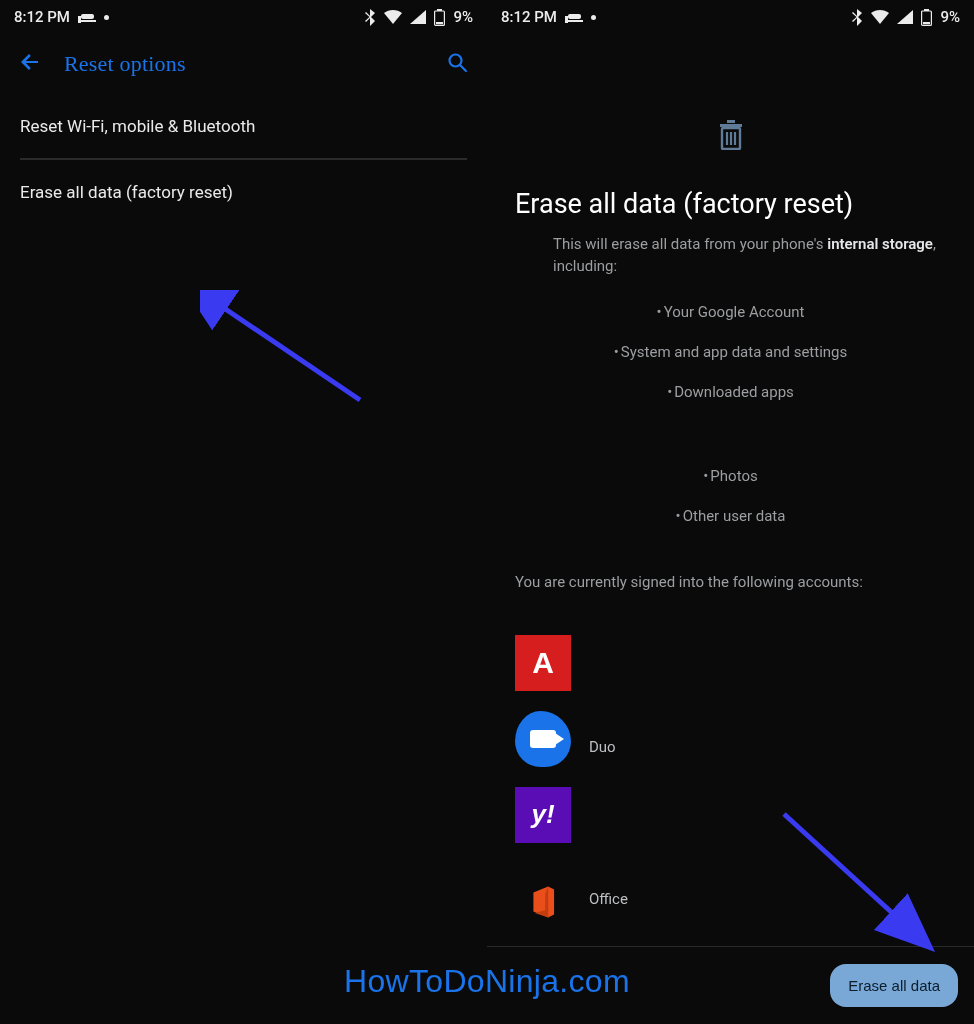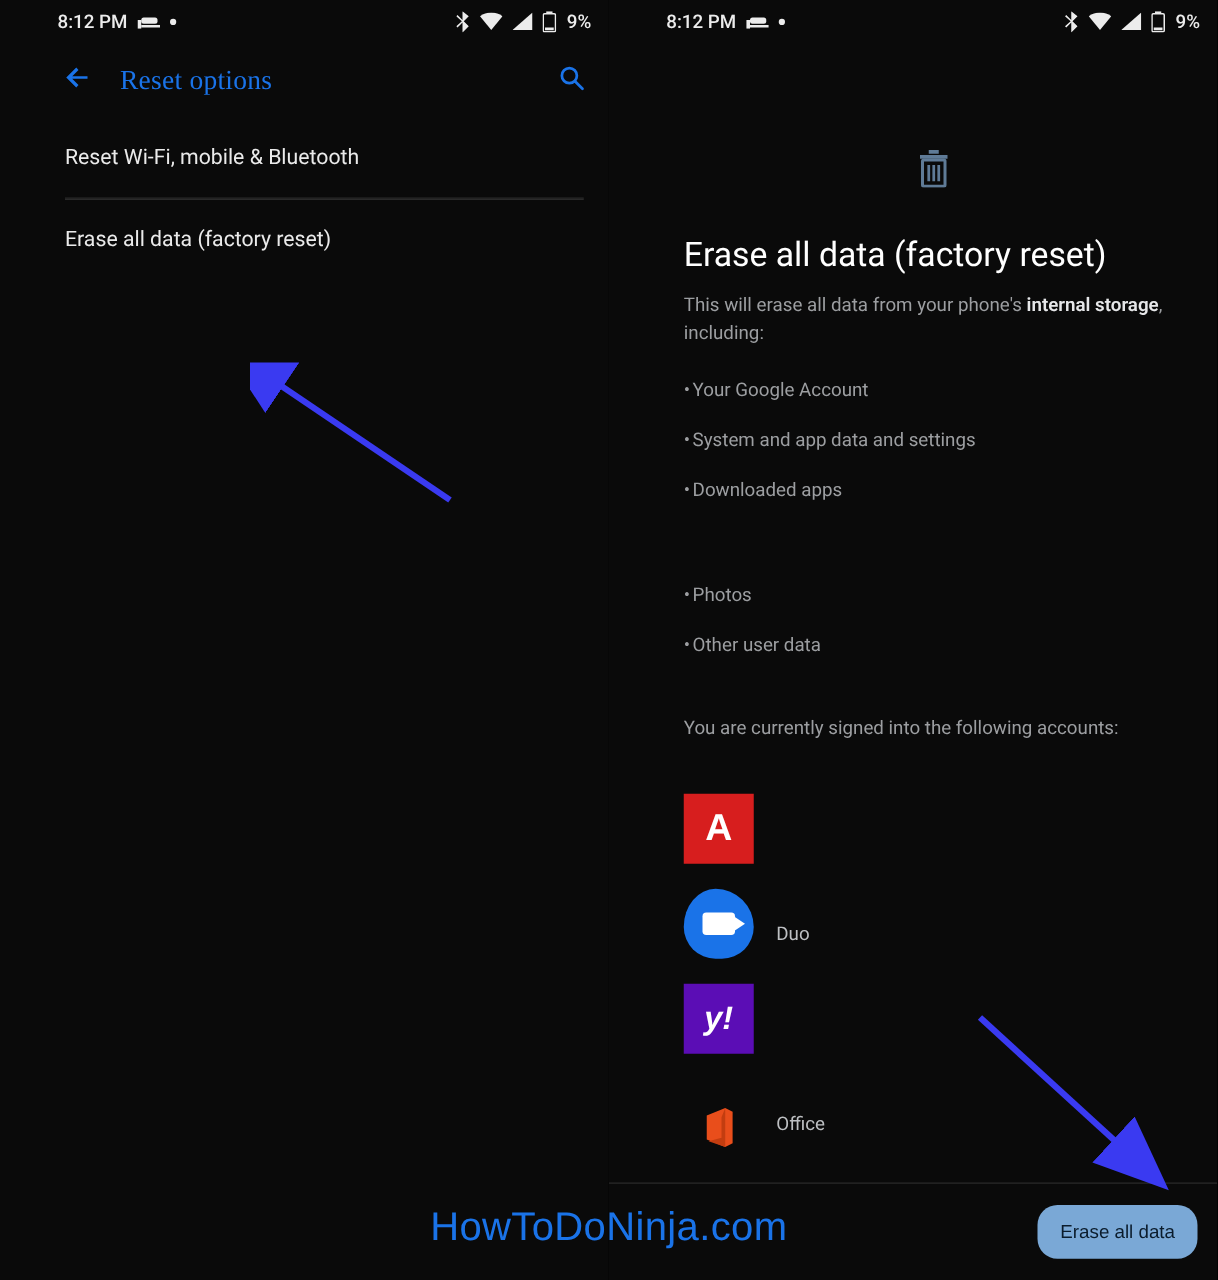--- a/index.html
+++ b/index.html
@@ -1,42 +1,42 @@
 <!DOCTYPE html>
 <html><head>
 <meta charset="utf-8">
 <style>
   * { box-sizing: border-box; margin: 0; padding: 0; }
   html, body { width: 974px; height: 1024px; background: #000; font-family: Roboto, "Segoe UI", Arial, sans-serif; overflow: hidden; position: relative; }
   .stage { display: flex; width: 974px; height: 1024px; position: relative; }
-  .phone { width: 487px; height: 1024px; background: #0a0a0a; color: #e4e4e4; position: relative; overflow: hidden; padding-left: 32px; }
+  .phone { width: 487px; height: 1024px; background: #0a0a0a; color: #e4e4e4; position: relative; overflow: hidden; }
   .phone + .phone { border-left: 0px solid transparent; }
 
   
   .status { display: flex; align-items: center; justify-content: space-between; height: 34px; padding: 0 14px; color: #ececec; font-size: 15px; font-weight: 500; }
   .status .left, .status .right { display: flex; align-items: center; gap: 8px; }
   .status .dot { width: 5px; height: 5px; border-radius: 50%; background: #ececec; display: inline-block; }
   .status svg { display: block; }
 
   
   .topbar { display: flex; align-items: center; height: 60px; padding: 0 18px; gap: 22px; }
   .title { color: #1a73e8; font-size: 22px; font-weight: 500; letter-spacing: 0.2px; font-family: Liberation Serif, serif; }
   .search-wrap { margin-left: auto; }
   .list { padding: 0 20px; }
   .row { padding: 22px 0; font-size: 17px; color: #eaeaea; }
   .divider { height: 1px; background: #2a2a2a; }
 
   
   .detail { padding: 20px 28px 0 28px; color: #d9dbde; }
   .trash-wrap { display: flex; justify-content: center; margin-top: 66px; margin-bottom: 34px; }
   .h1 { color: #ffffff; font-size: 27px; font-weight: 400; margin-bottom: 14px; }
-  .desc { font-size: 15px; line-height: 1.45; color: #9c9ea1; }
+  .desc { font-size: 15px; line-height: 1.45; color: #9c9ea1; margin-left: 38px; }
   .desc b { color: #e6e7e9; font-weight: 600; }
   .bullets { margin-top: 14px; }
-  .b { font-size: 15px; line-height: 1.6; color: #9c9ea1; padding: 8px 0; }
+  .b { font-size: 15px; line-height: 1.6; color: #9c9ea1; padding: 8px 0; text-align: center; }
   .b::before { content: "•"; margin-right: 2px; }
   .gap { height: 30px; }
   .accounts-label { font-size: 15px; color: #9c9ea1; line-height: 1.4; margin-top: 36px; margin-bottom: 32px; }
   .acct { display: flex; align-items: center; gap: 18px; padding: 10px 0; }
   .acct .label { font-size: 15px; color: #bdbfc2; margin-top: 16px; }
   .icon-box { width: 56px; height: 56px; display: flex; align-items: center; justify-content: center; }
 
   
   .adobe { width: 56px; height: 56px; background: #d71e1e; display: flex; align-items: center; justify-content: center; color: #fff; font-weight: 800; font-size: 30px; font-family: Arial, sans-serif; }
   .duo { width: 56px; height: 56px; border-radius: 50% 50% 50% 50% / 60% 50% 50% 50%; background: #1a73e8; position: relative; overflow: hidden; border-top-right-radius: 60%; display:flex; align-items:center; justify-content:center; }

